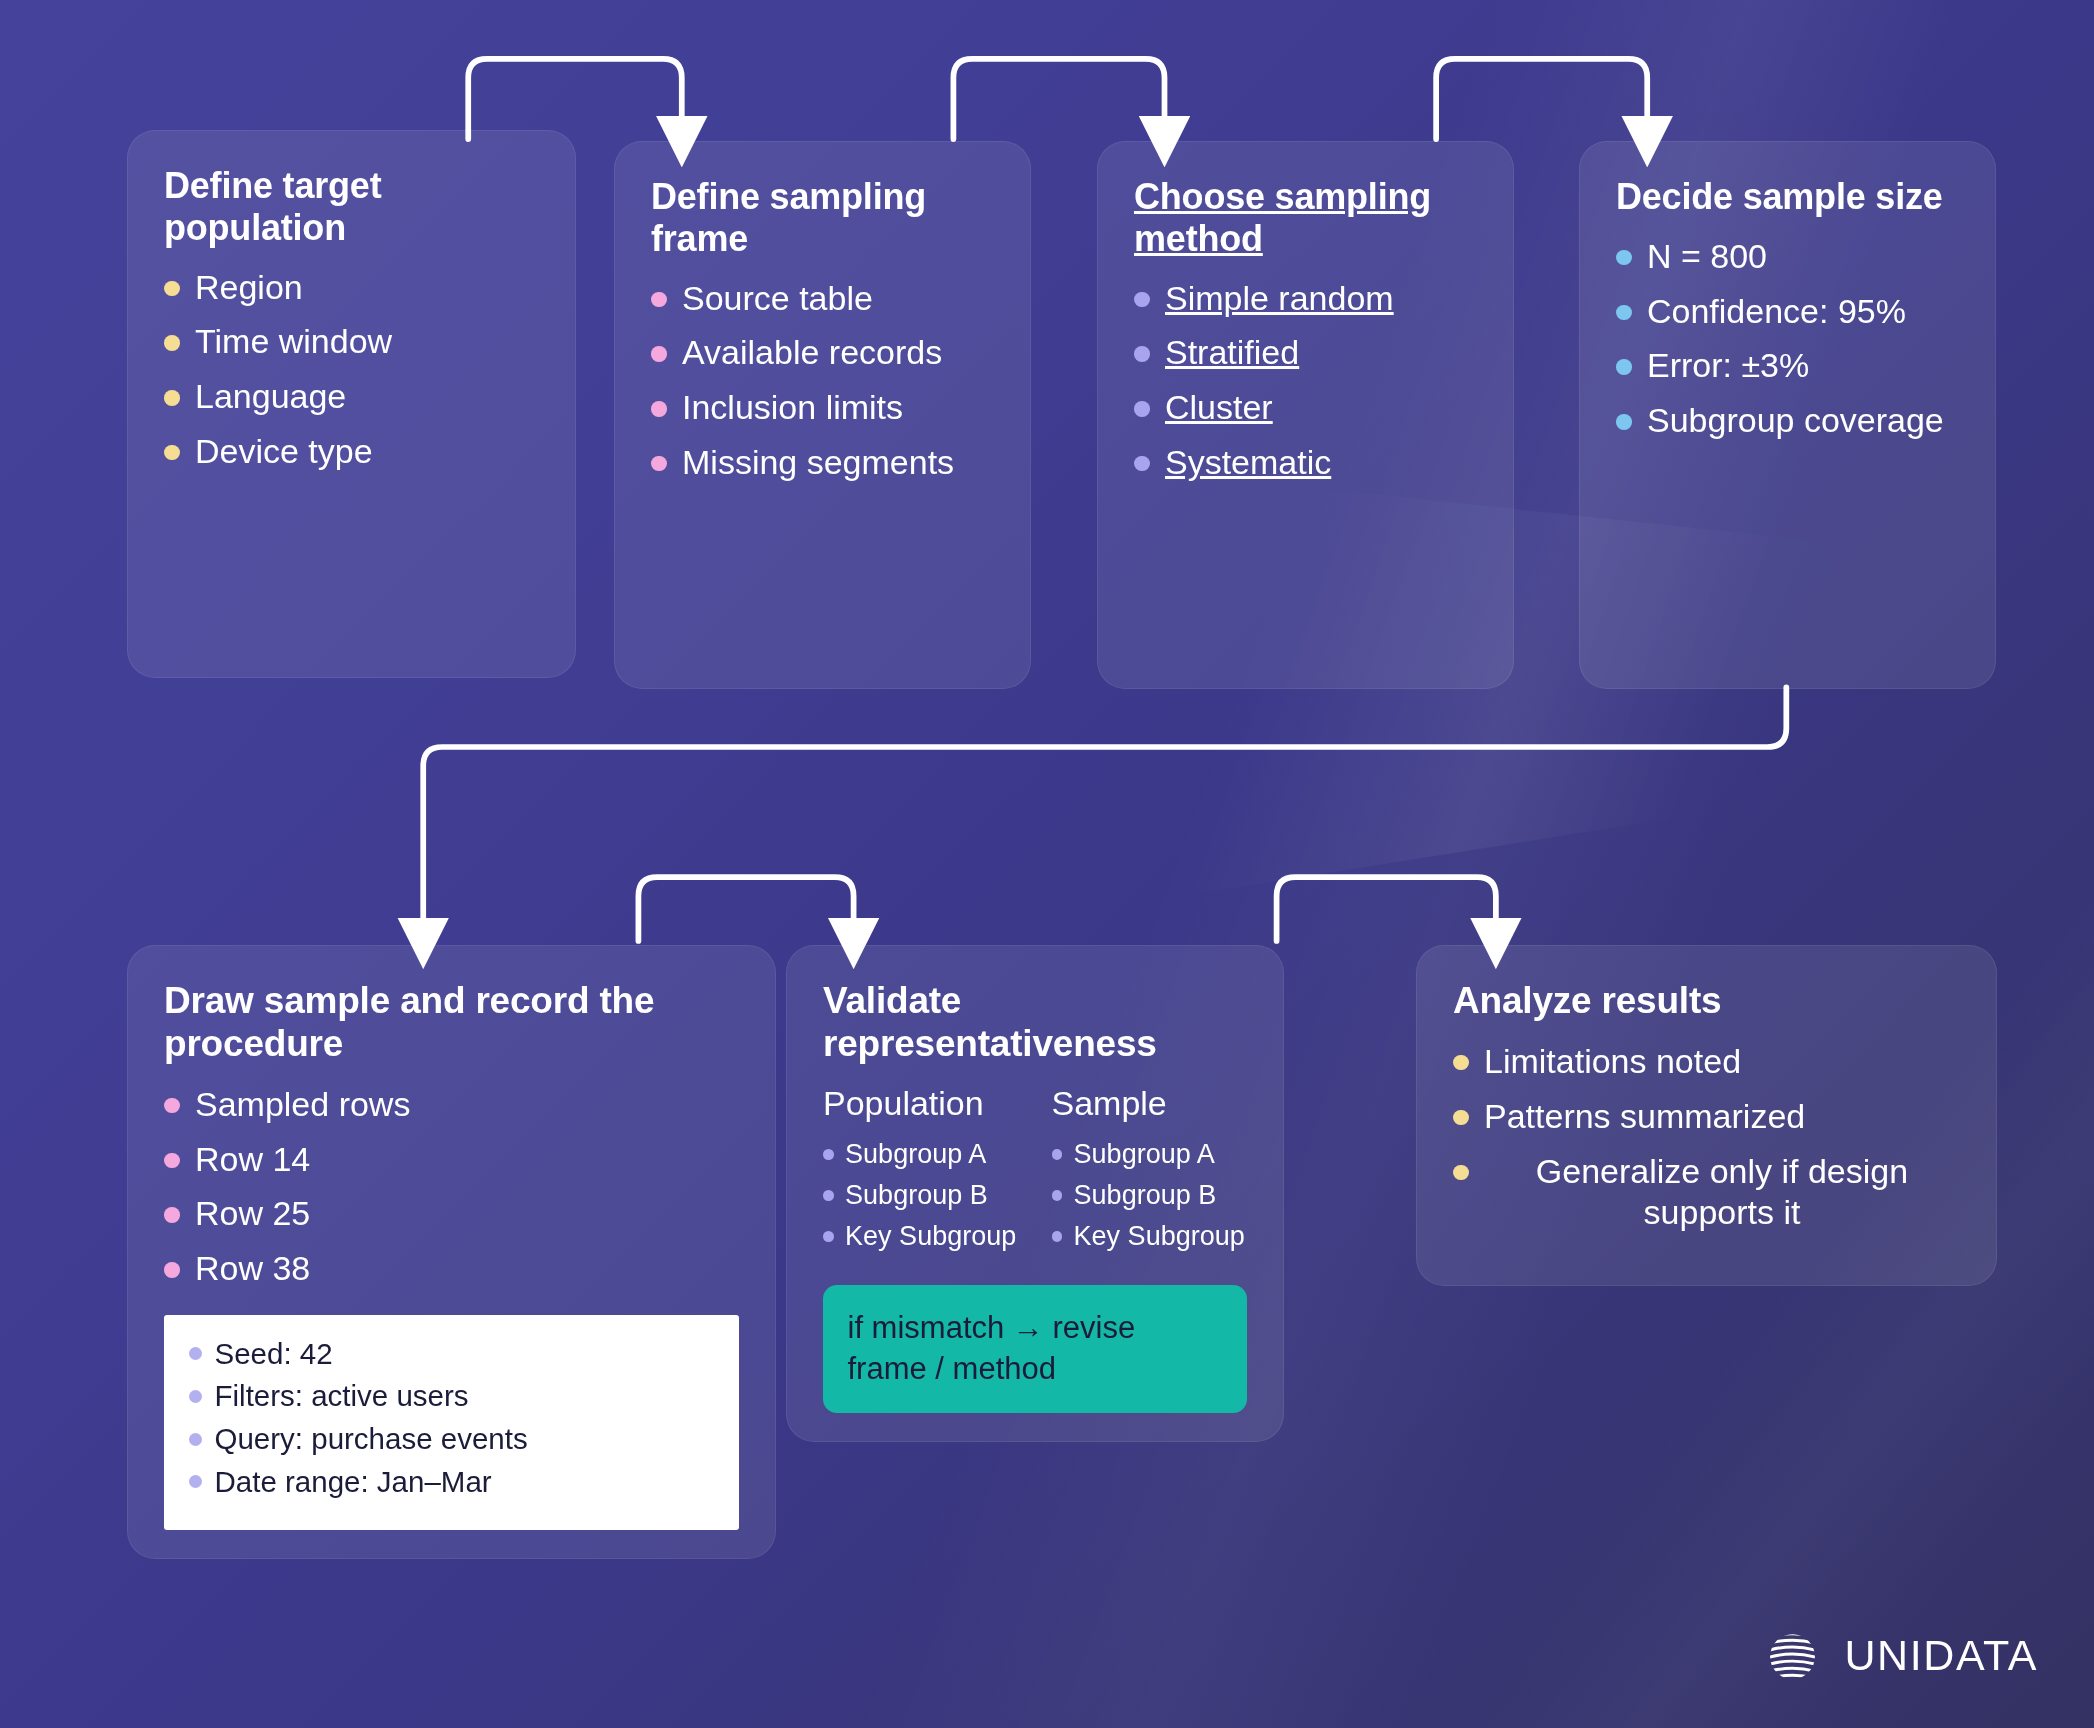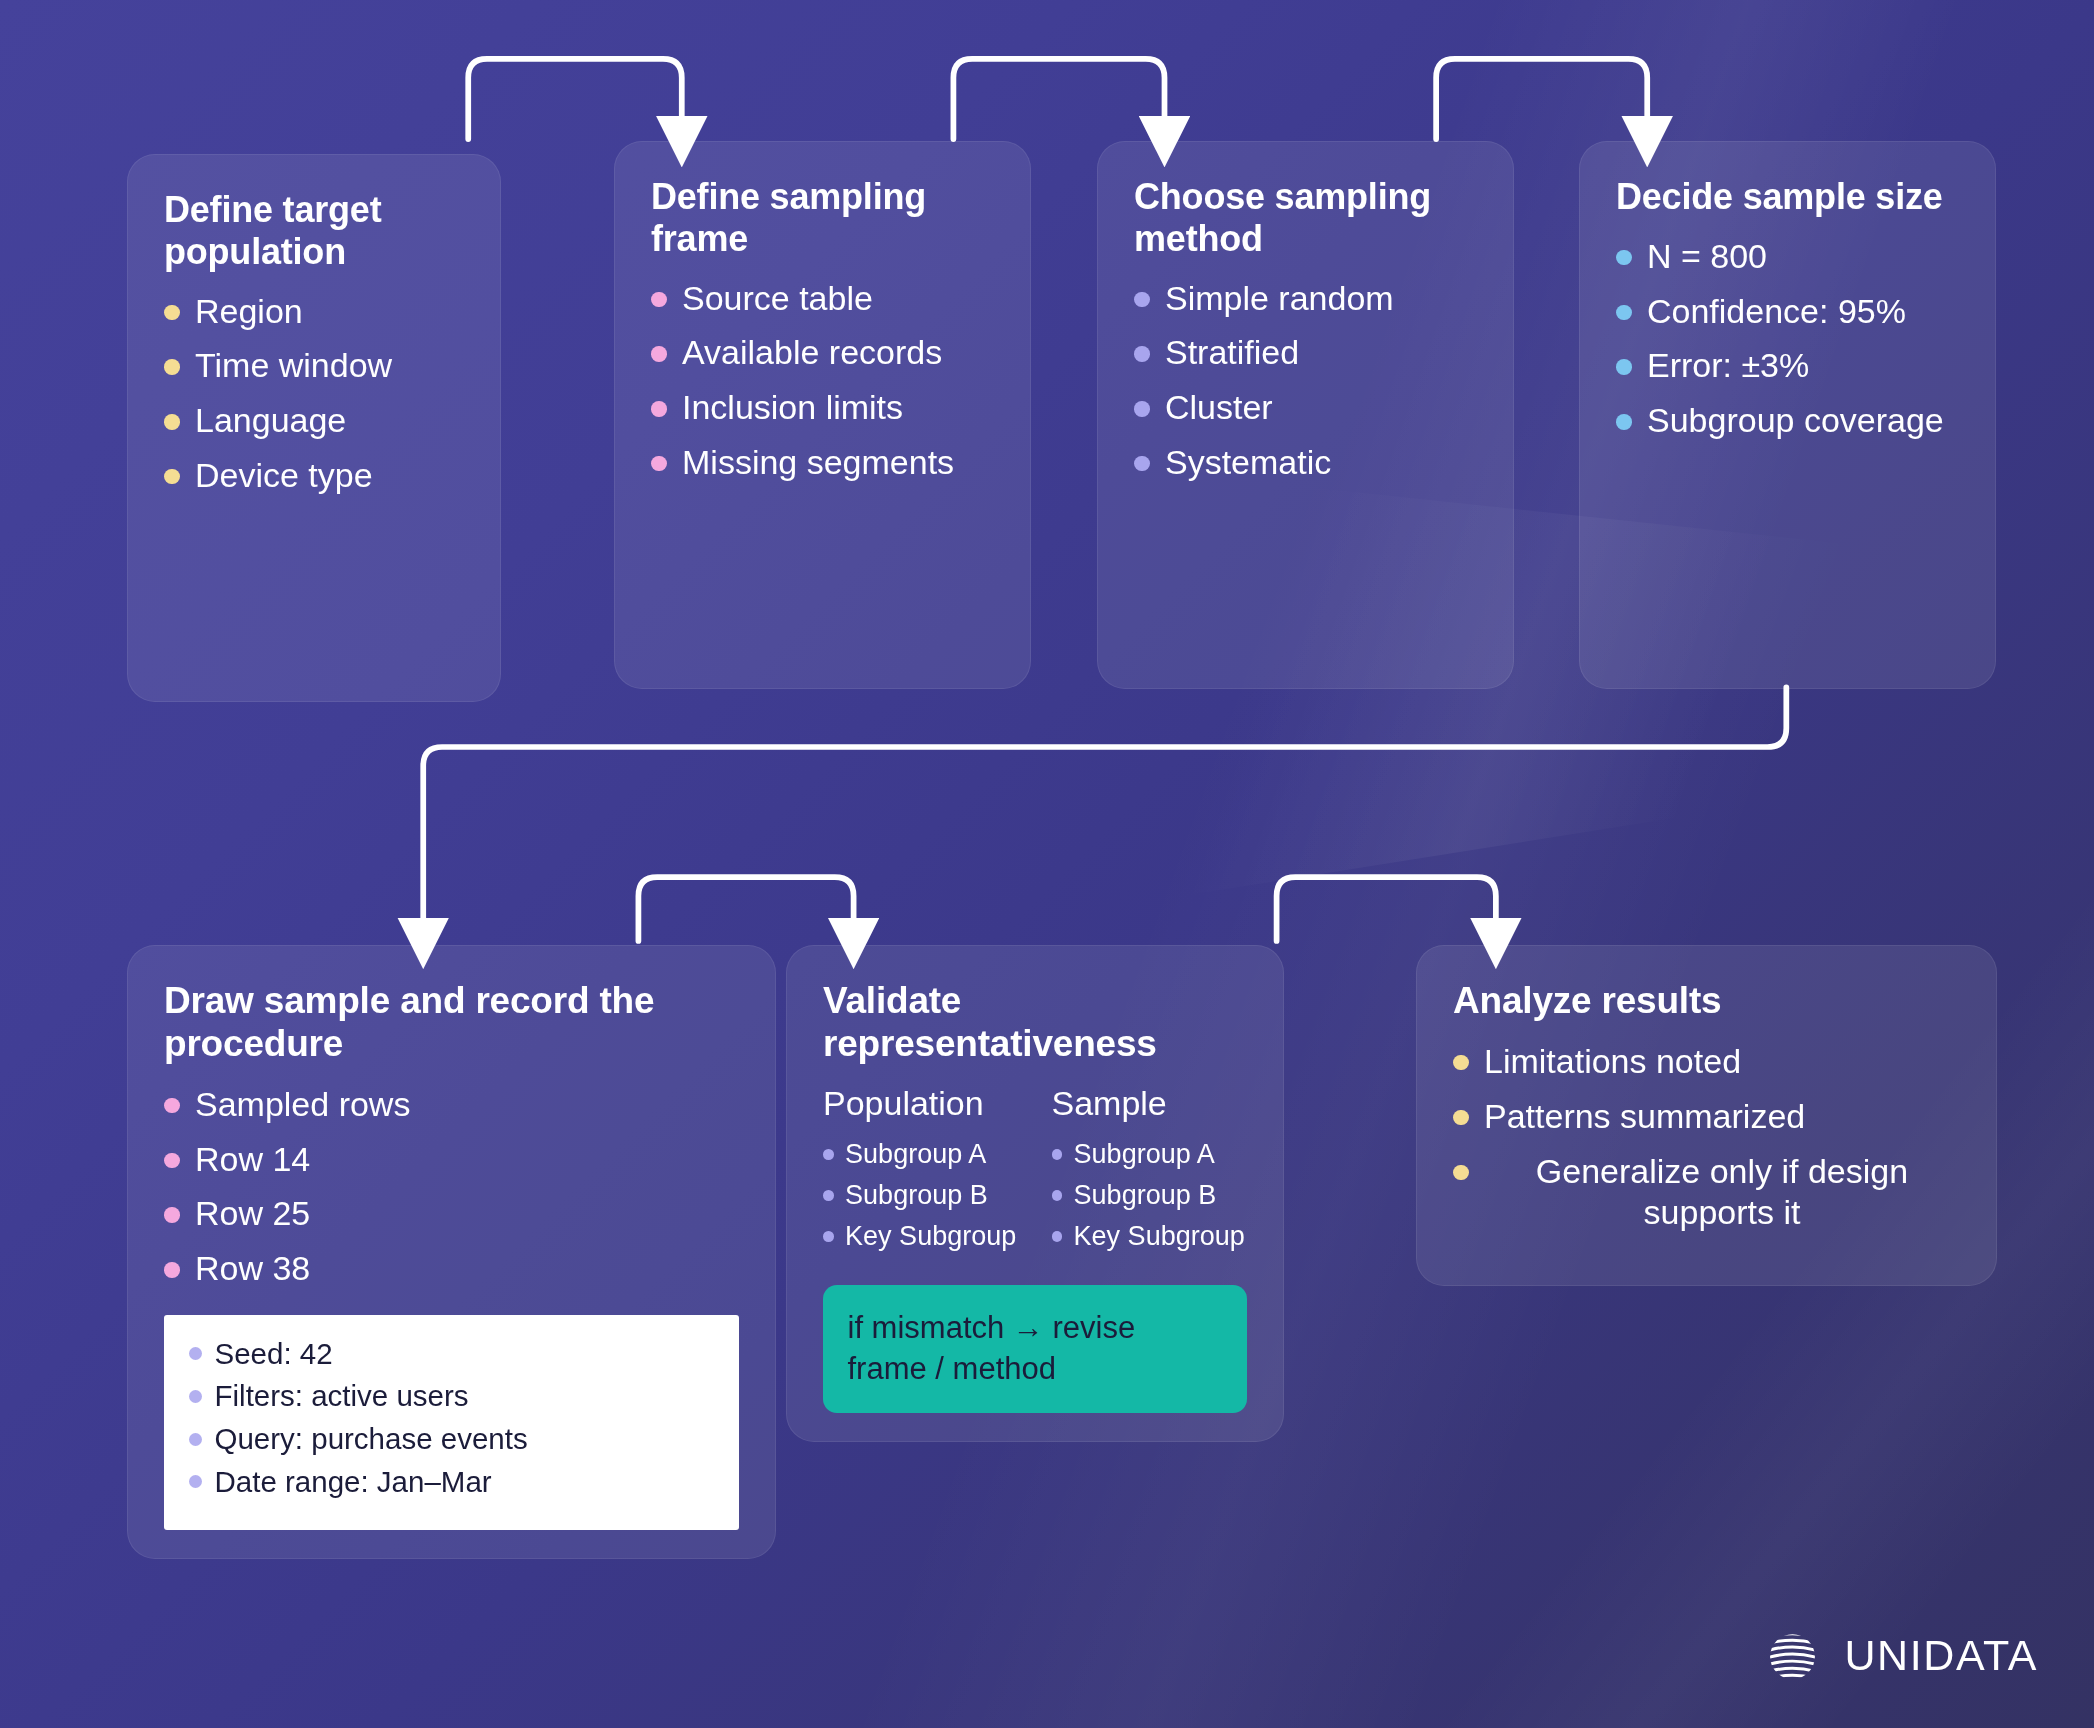--- a/index.html
+++ b/index.html
@@ -131,23 +131,23 @@
   .note-white {
     background: #14b8a6;
     border-radius: 14px;
     color: #1b1c3a;
     padding: 23px 24.5px 24.5px 24.5px;
     font-size: 31px;
     line-height: 1.30;
   }
 
   
-  #card-population { left: 127px;  top: 154px;  width: 374px;  min-height: 548px; }
+  #card-population { left: 127px;  top: 130px;  width: 449px;  min-height: 548px; }
   #card-frame      { left: 614px;  top: 141px;  width: 417px;  min-height: 548px; }
-  #card-method     { left: 1097px; top: 141px;  width: 417px;  min-height: 548px; }
+  #card-method     { left: 1097px; top: 141px;  width: 417px;  min-height: 548px; text-decoration: underline; }
   #card-size       { left: 1579px; top: 141px;  width: 417px;  min-height: 548px; }
 
   #card-draw       { left: 127px;  top: 945px; width: 649px;  }
   #card-validate   { left: 786px;  top: 945px; width: 498px;  }
   #card-analyze    { left: 1416px; top: 945px; width: 581px;  }
 
   #card-draw     { padding-bottom: 28px; }
   #card-validate { padding-bottom: 28px; }
   #card-analyze  { padding-bottom: 51px; }
 

